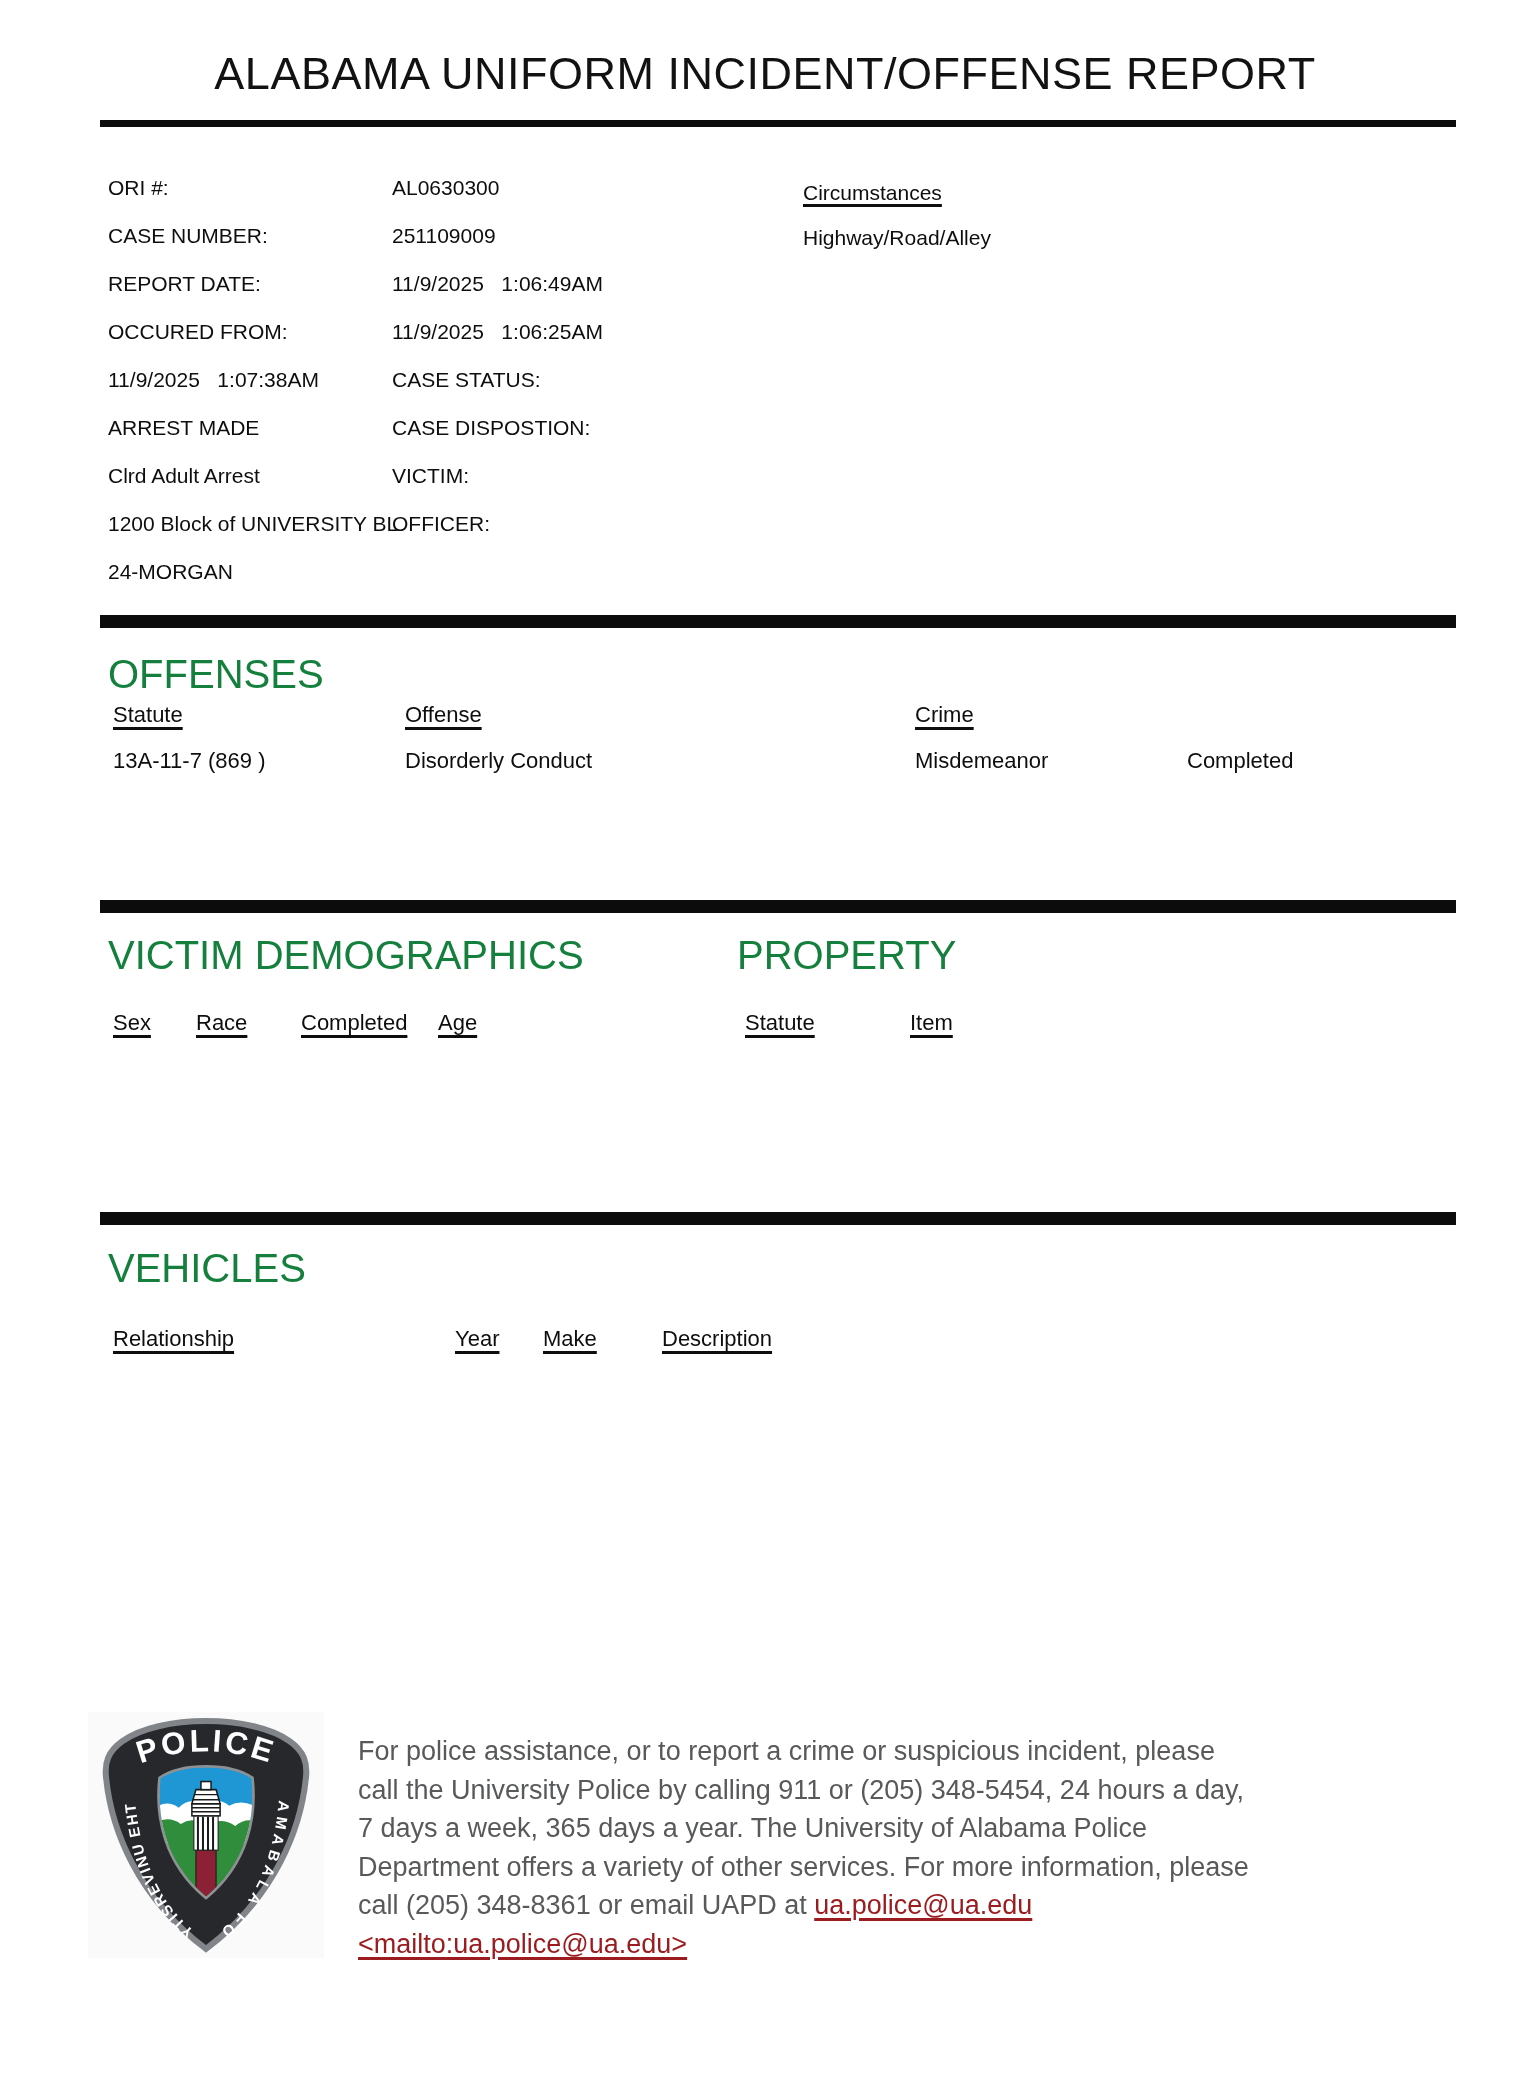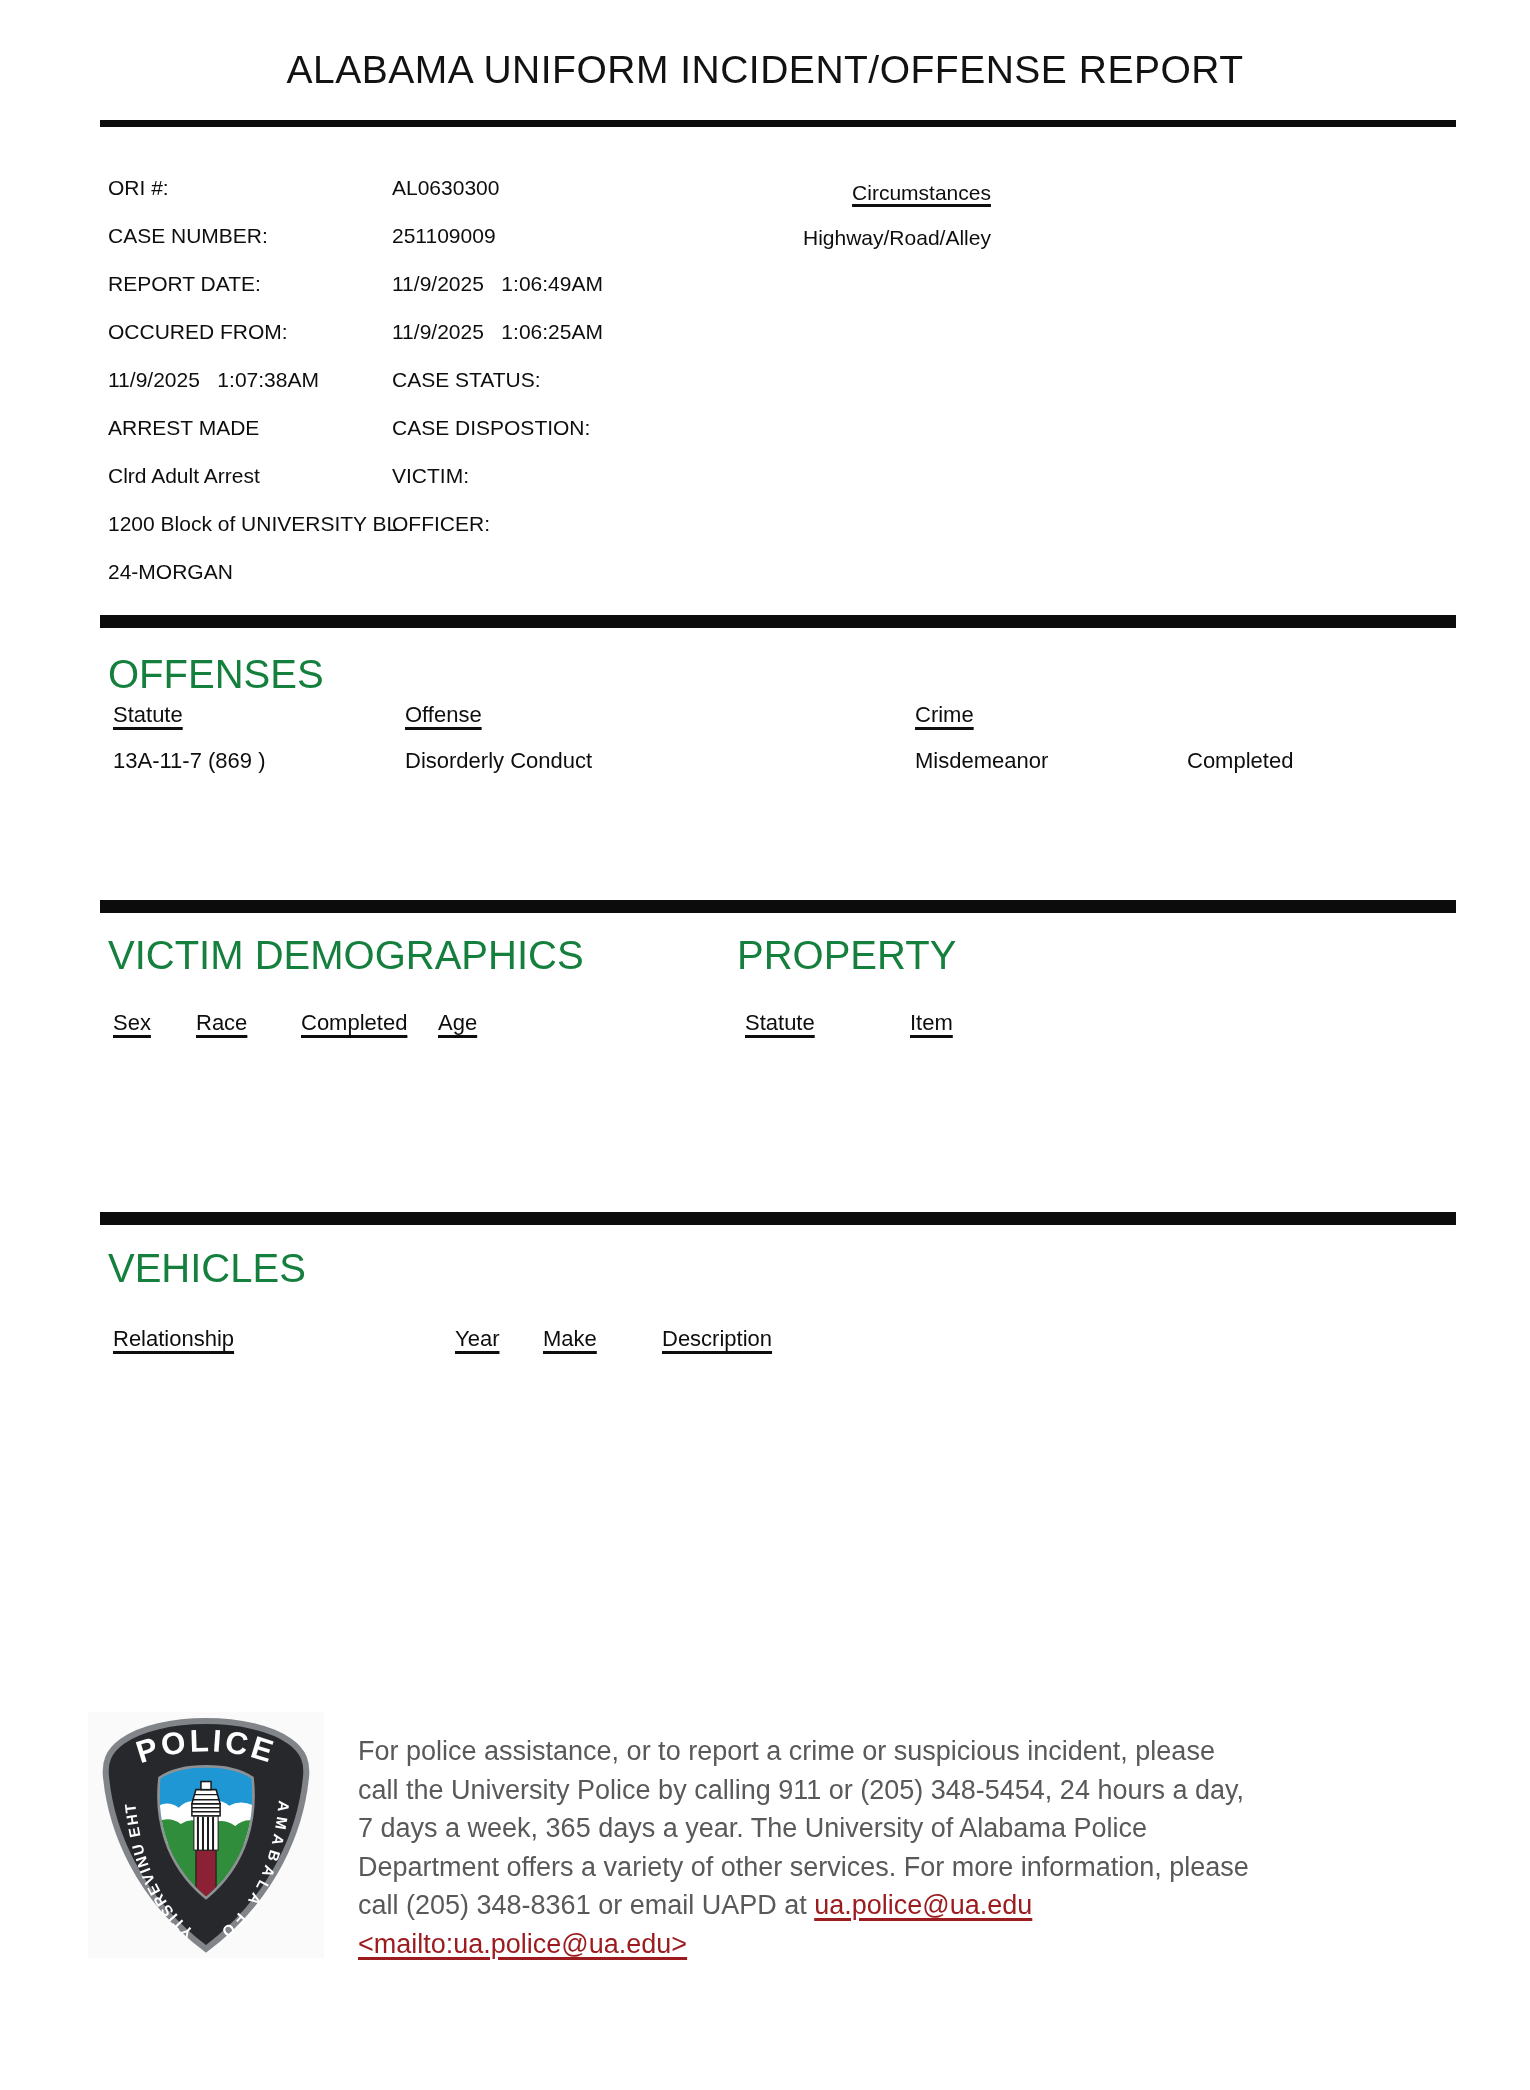--- a/index.html
+++ b/index.html
@@ -2,32 +2,32 @@
 <html><head>
 <meta charset="utf-8">
 <style>
   html,body{margin:0;padding:0;background:#ffffff;}
   .page{
     position:relative;width:1530px;height:2090px;background:#ffffff;
     font-family:"Liberation Sans",sans-serif;color:#0e0e0e;overflow:hidden;
   }
   .title{
     position:absolute;top:48px;left:0;width:1530px;text-align:center;
-    font-size:39px;letter-spacing:0.5px;color:#121212;
+    font-size:45px;letter-spacing:0.5px;color:#121212;
   }
   .rule{position:absolute;left:100px;width:1356px;background:#0c0c0c;}
   .rule-thin{height:7px;}
   .rule-thick{height:13px;}
   .fields{
     position:absolute;left:108px;top:174px;
     display:grid;grid-template-columns:284px auto;grid-auto-rows:48px;
     font-size:21px;line-height:28px;
   }
   .fvalue{white-space:pre;}
-  .circ{position:absolute;left:803px;top:179px;font-size:21px;line-height:28px;text-align:right;}
+  .circ{position:absolute;left:803px;top:179px;font-size:21px;line-height:28px;}
   .circ-label{text-decoration:underline;text-decoration-thickness:2.5px;text-underline-offset:4px;}
   .circ-value{margin-top:17px;white-space:pre;}
   .sec-h{position:absolute;font-size:40px;color:#15803d;}
   .col-h{
     position:absolute;font-size:22px;
     text-decoration:underline;text-decoration-thickness:2.5px;text-underline-offset:5px;text-align:right;
   }
   .cell{position:absolute;font-size:22px;white-space:pre;}
   .badge-wrap{position:absolute;left:88px;top:1712px;width:236px;height:246px;background:#fafafa;}
   .badge-wrap svg{position:absolute;left:4px;top:3px;}

